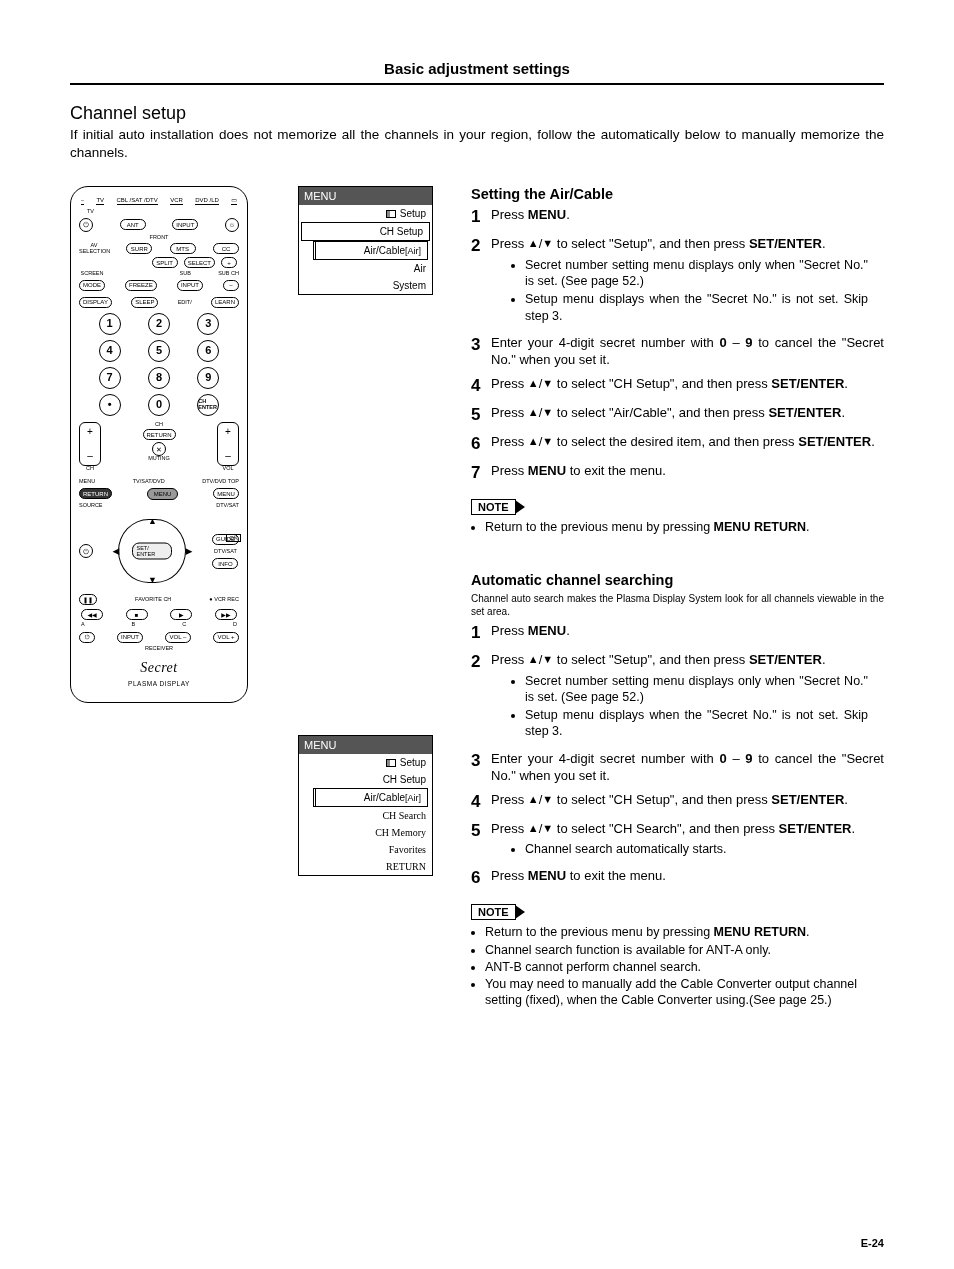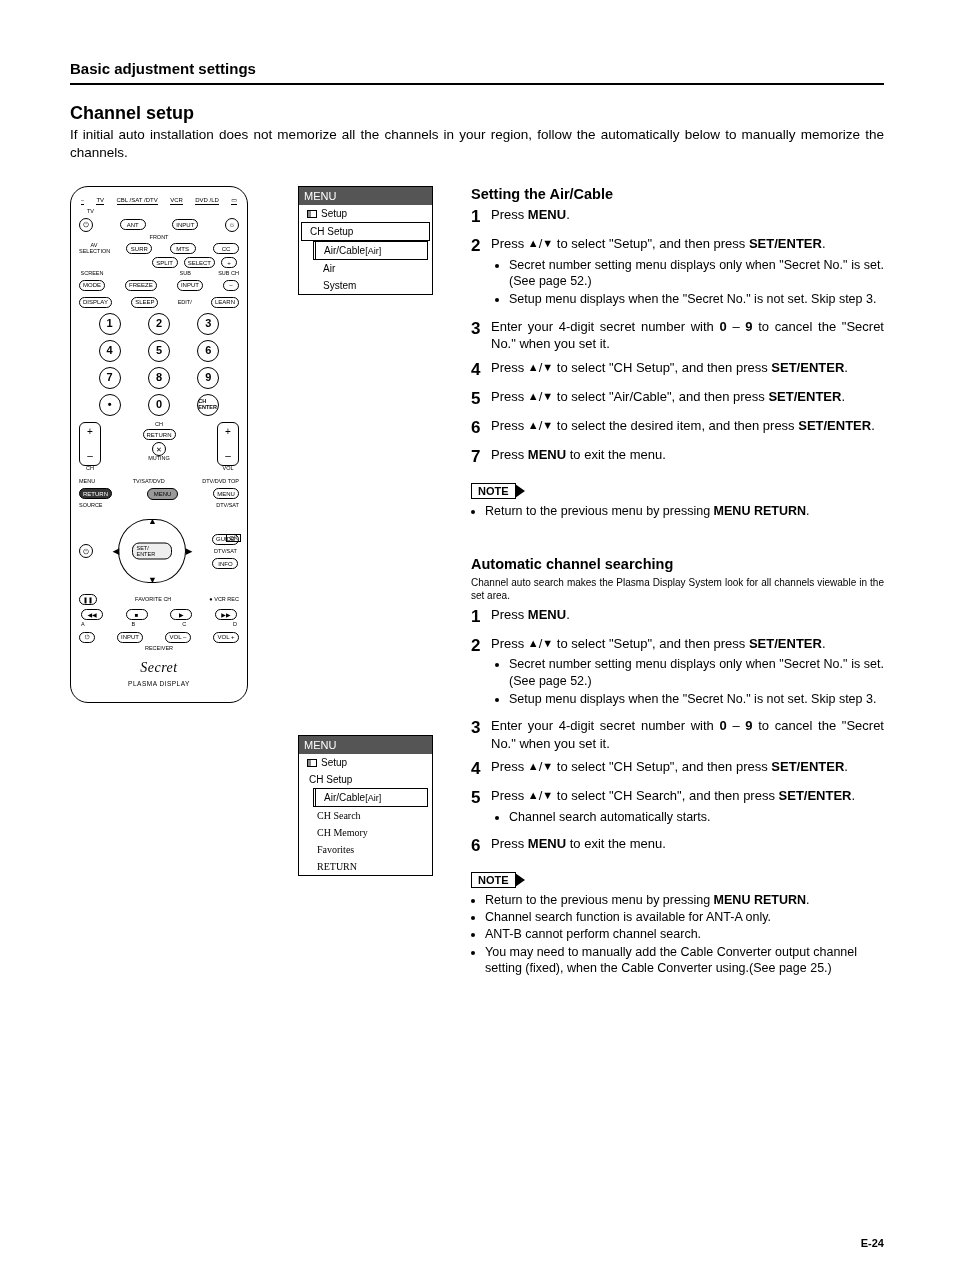--- a/index.html
+++ b/index.html
@@ -5,23 +5,23 @@
   * { box-sizing: border-box; }
   body {
     font-family: Arial, Helvetica, sans-serif;
     margin: 0;
     padding: 60px 70px 40px 70px;
     color: #000;
     font-size: 13px;
     width: 954px;
     background: #fff;
   }
-  .header-title { font-weight: bold; font-size: 15px; margin-bottom: 6px; }
+  .header-title { font-weight: bold; font-size: 15px; margin-bottom: 6px; text-align: center; }
   .hr { border: none; border-top: 2px solid #000; margin: 0 0 18px 0; }
-  .section-title { font-weight: bold; font-size: 18px; margin: 16px 0 2px 0; }
+  .section-title { font-weight: normal; font-size: 18px; margin: 16px 0 2px 0; }
   .intro { font-size: 13.5px; text-align: justify; line-height: 1.35; margin-bottom: 24px; }
   .layout { display: flex; gap: 38px; align-items: flex-start; }
   .col-left { flex: 0 0 190px; }
   .col-mid { flex: 0 0 135px; }
   .col-right { flex: 1; }
 
   
   .remote {
     border: 1.5px solid #000;
     border-radius: 18px;
@@ -49,37 +49,37 @@
   .brandsub { font-size:6.5px; text-align:center; margin-top:6px; letter-spacing:0.5px;}
   .transport { display:flex; justify-content:space-between; margin:4px 2px;}
   .transport .rbtn{min-width:22px;}
   .sliders { display:flex; justify-content:space-between; font-size:6px; margin-bottom:4px; padding:0 2px;}
   .sliders span{border-bottom:1px solid #000; padding-bottom:1px;}
   .okbadge{position:absolute; right:6px; bottom:160px; border:1px solid #000; font-size:6px; padding:0 2px;}
 
   
   .menubox { border:1px solid #000; font-size:10px; width:135px; }
   .menubox .hdr { background:#555; color:#fff; padding:3px 5px; font-size:11px; }
-  .menubox .mrow { padding:3px 6px 3px 8px; display:flex; justify-content:flex-start; align-items:center; position:relative;}
+  .menubox .mrow { padding:3px 6px 3px 8px; display:flex; justify-content:flex-end; align-items:center; position:relative;}
   .menubox .mrow.ind1 { padding-left:10px; }
   .menubox .mrow.ind2 { padding-left:18px;font-family:Liberation Serif, serif; }
   .menubox .mrow.ind3 { padding-left:24px; }
   .menubox .mrow.boxed { border:1px solid #000; margin:0 2px; }
   .menubox .mrow.boxed.inner { margin:0 4px 0 14px; border-left:3px double #000;}
   .menubox .val { font-size:9px; }
   .menubox .micon { width:10px;height:8px;border:1px solid #000;display:inline-block;margin-right:4px;background:linear-gradient(#888,#888) left/40% 100% no-repeat;}
 
   
   h3.sub { font-size:14.5px; font-weight:bold; margin:0 0 4px 0;}
   ol.steps { list-style:none; padding:0; margin:0 0 8px 0;}
   ol.steps > li { display:flex; margin:2px 0 6px 0; font-size:13px; line-height:1.35; text-align:justify;}
   ol.steps > li .sn { font-size:17px; font-weight:bold; width:20px; flex-shrink:0;}
   ol.steps > li .sc { flex:1; }
   ul.sub { list-style:disc; padding-left:18px; margin:4px 0 4px 0;}
-  ul.sub li { font-size:12.5px; margin:2px 0; text-align:justify; line-height:1.3;}
+  ul.sub li { font-size:12.5px; margin:2px 16px; text-align:justify; line-height:1.3;}
   .note-hdr { display:inline-flex; align-items:center; border:1px solid #000; font-size:11px; font-weight:bold; padding:1px 6px 1px 6px; margin:6px 0 2px 0; position:relative;}
   .note-hdr::after{content:"";position:absolute;right:-10px;top:50%;transform:translateY(-50%);border-left:10px solid #000;border-top:7px solid transparent;border-bottom:7px solid transparent;}
   .note-hdr .inner::after{content:"";position:absolute;right:-8px;top:50%;transform:translateY(-50%);border-left:8px solid #fff;border-top:5px solid transparent;border-bottom:5px solid transparent;}
   ul.notes{list-style:disc;padding-left:14px;margin:2px 0 0 0;}
   ul.notes li{font-size:12.5px;line-height:1.3;margin:1px 0;}
   b{font-weight:bold;}
   .arrowglyph{font-size:11px;position:relative;top:-1px;}
   .pgnum{position:fixed;right:70px;bottom:20px;font-size:11px;font-weight:bold;padding-left:48px;}
   .spaceblock{height:440px;}
 </style>

